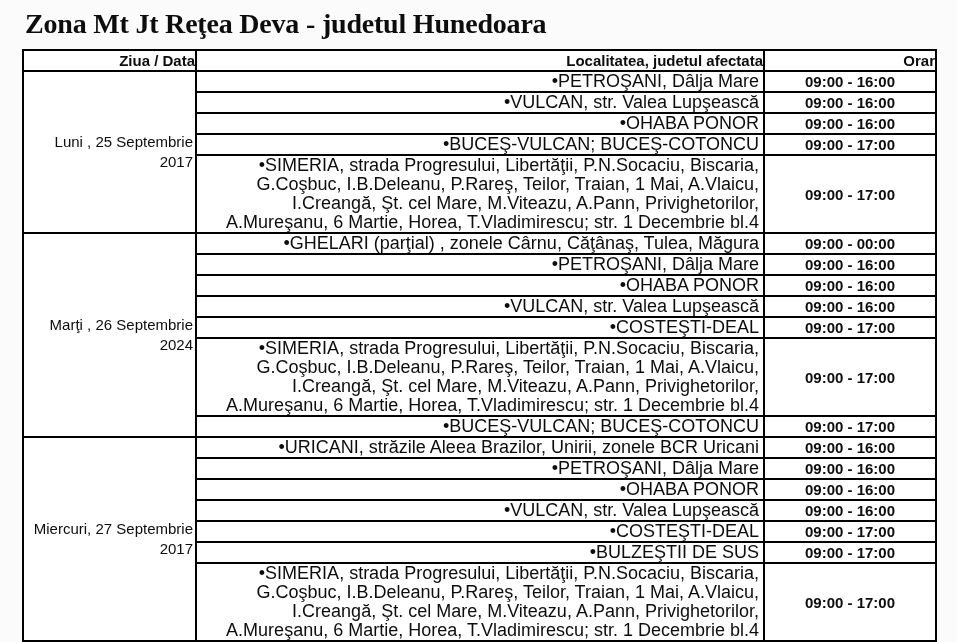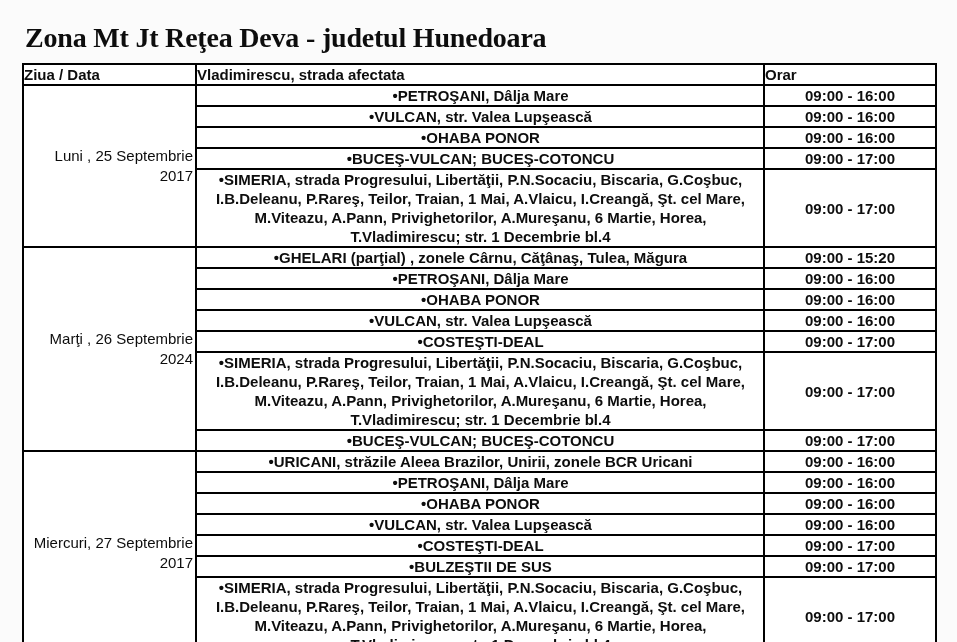--- a/index.html
+++ b/index.html
@@ -1,21 +1,21 @@
 <!DOCTYPE html>
 <html><head>
 <meta charset="utf-8">
 <style>
   html, body { margin: 0; padding: 0; background: #ffffff; }
   .page {
     width: 957px;
     height: 642px;
     box-sizing: border-box;
     background: #fbfbfb;
-    padding-top: 20px;
+    padding-top: 6px;
     font-family: "Liberation Sans", sans-serif;
     color: #0d0d0d;
     overflow: hidden;
   }
   .title {
     margin: 2px 0 9px 25px;
     font-family: "Liberation Serif", serif;
     font-weight: bold;
     font-size: 28px;
     letter-spacing: -0.2px;
@@ -31,36 +31,36 @@
   }
   table.schedule th,
   table.schedule td {
     border: 2px solid #000000;
     box-sizing: border-box;
     overflow: hidden;
   }
   th.hdr {
     font-size: 15px;
     font-weight: bold;
-    text-align: left;
+    text-align: right;
     line-height: 19px;
     padding: 0;
   }
   td.date {
     font-size: 15px;
     font-weight: normal;
     text-align: right;
     vertical-align: middle;
     padding: 0 2px 0 8px;
     line-height: 20px;
   }
   td.loc {
-    font-size: 15px;
-    font-weight: bold;
-    text-align: center;
+    font-size: 18px;
+    font-weight: normal;
+    text-align: right;
     vertical-align: middle;
     padding: 0 4px 0 5px;
     line-height: 19px;
   }
   td.time {
     font-size: 15px;
     font-weight: bold;
     text-align: center;
     vertical-align: middle;
     padding: 0;
@@ -75,21 +75,21 @@
 
   <table class="schedule">
     <colgroup>
       <col style="width:173px">
       <col style="width:568px">
       <col style="width:172px">
     </colgroup>
     <thead>
       <tr>
         <th class="hdr">Ziua / Data</th>
-        <th class="hdr">Vladimirescu, strada afectata</th>
+        <th class="hdr">Localitatea, judetul afectata</th>
         <th class="hdr">Orar</th>
       </tr>
     </thead>
 
     <tbody>
       <tr>
         <td class="date" rowspan="5">Luni , 25 Septembrie 2017</td>
         <td class="loc">•PETROŞANI, Dâlja Mare</td>
         <td class="time">09:00 - 16:00</td>
       </tr>
@@ -108,21 +108,21 @@
       <tr>
         <td class="loc">•SIMERIA, strada Progresului, Libertăţii, P.N.Socaciu, Biscaria, G.Coşbuc, I.B.Deleanu, P.Rareş, Teilor, Traian, 1 Mai, A.Vlaicu, I.Creangă, Şt. cel Mare, M.Viteazu, A.Pann, Privighetorilor, A.Mureşanu, 6 Martie, Horea, T.Vladimirescu; str. 1 Decembrie bl.4</td>
         <td class="time">09:00 - 17:00</td>
       </tr>
     </tbody>
 
     <tbody>
       <tr>
         <td class="date" rowspan="7">Marţi , 26 Septembrie 2024</td>
         <td class="loc">•GHELARI (parţial) , zonele Cârnu, Căţânaş, Tulea, Măgura</td>
-        <td class="time">09:00 - 15:20</td>
+        <td class="time">09:00 - 00:00</td>
       </tr>
       <tr>
         <td class="loc">•PETROŞANI, Dâlja Mare</td>
         <td class="time">09:00 - 16:00</td>
       </tr>
       <tr>
         <td class="loc">•OHABA PONOR</td>
         <td class="time">09:00 - 16:00</td>
       </tr>
       <tr>

